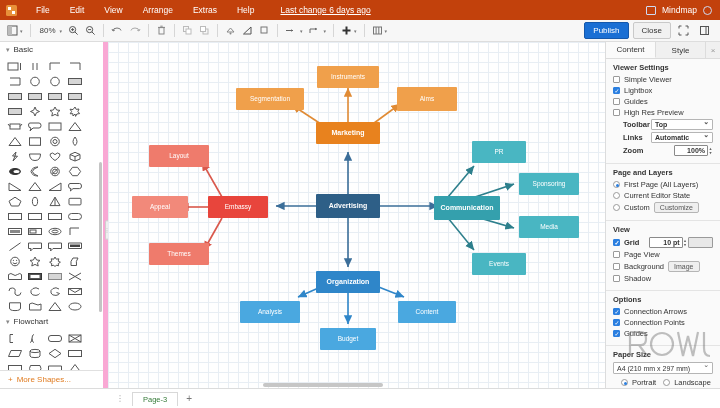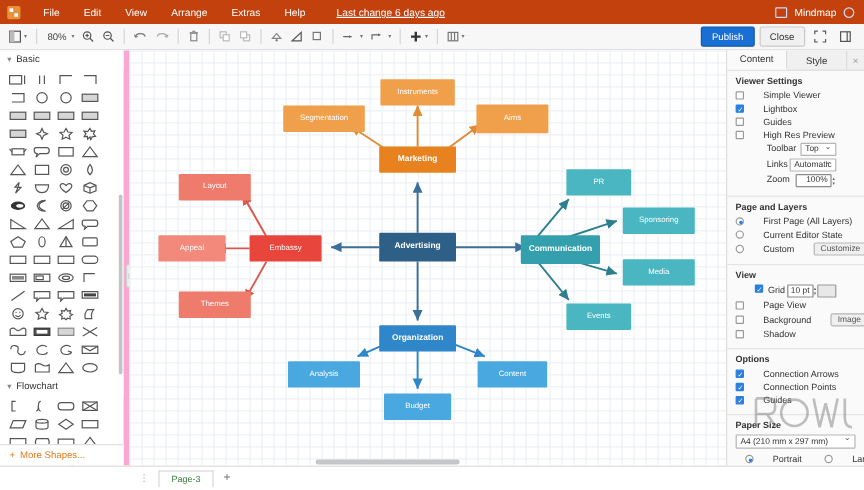--- a/index.html
+++ b/index.html
@@ -100,30 +100,30 @@
     font-size:7.5px; color:#333;
   }
   .rp-tabs { display:flex; height:17px; border-bottom:1px solid #dcdcdc; background:#f0f0f0; }
   .rp-tab { flex:1; display:flex; align-items:center; justify-content:center;
             font-size:8px; color:#333; border-right:1px solid #dcdcdc; }
   .rp-tab.active { background:#fafafa; border-bottom:1px solid #fafafa; }
   .rp-close { width:14px; display:flex; align-items:center; justify-content:center;
               color:#999; font-size:8px; }
   .rp-sec { padding:4px 7px 5px 7px; border-bottom:1px solid #e4e4e4; }
   .rp-title { font-weight:bold; font-size:7.5px; margin-bottom:3px; color:#333; }
-  .chk-row { display:flex; align-items:center; gap:16px; margin:2px 0; }
+  .chk-row { display:flex; align-items:center; gap:4px; margin:2px 0; }
   .chk { width:7px; height:7px; border:1px solid #9a9a9a; background:#fff; border-radius:1px;
          flex:none; position:relative; }
   .chk.on { background:#2b7fe0; border-color:#2b7fe0; }
   .chk.on:after { content:"✓"; position:absolute; left:0.5px; top:-1.5px; font-size:6px; color:#fff; }
   .rad { width:7px; height:7px; border:1px solid #9a9a9a; background:#fff; border-radius:50%;
          flex:none; position:relative; }
   .rad.on:after { content:""; position:absolute; left:1.5px; top:1.5px; width:3px; height:3px;
                   background:#2b7fe0; border-radius:50%; }
-  .fld-row { display:flex; align-items:flex-start; margin:2px 16px; }
+  .fld-row { display:flex; align-items:center; margin:2px 0;font-weight:bold; }
   .fld-label { width:38px; padding-left:10px; font-size:7.5px; color:#333; }
   .sel { flex:1; height:11px; border:1px solid #b5b5b5; background:#fff; border-radius:1px;
          font-size:7px; display:flex; align-items:center; padding:0 3px; position:relative; }
   .sel:after { content:"⌄"; position:absolute; right:3px; top:-2px; font-size:7px; color:#555; }
   .num { width:34px; height:11px; border:1px solid #8a8a8a; background:#fff; border-radius:1px;
          font-size:7px; display:flex; align-items:center; justify-content:flex-end;
          padding-right:2px; }
   .spin { width:5px; height:11px; display:flex; flex-direction:column; justify-content:center;
           align-items:center; font-size:4px; color:#666; line-height:1; }
   .btn-sm { border:1px solid #b5b5b5; background:#efefef; border-radius:2px; font-size:7px;

